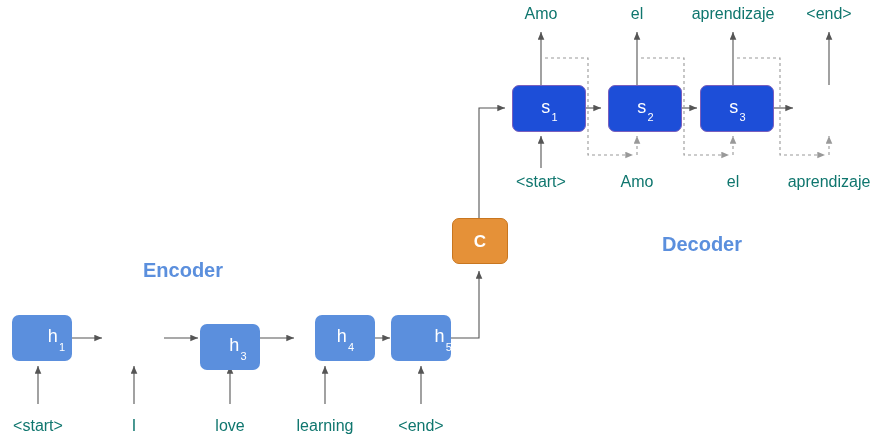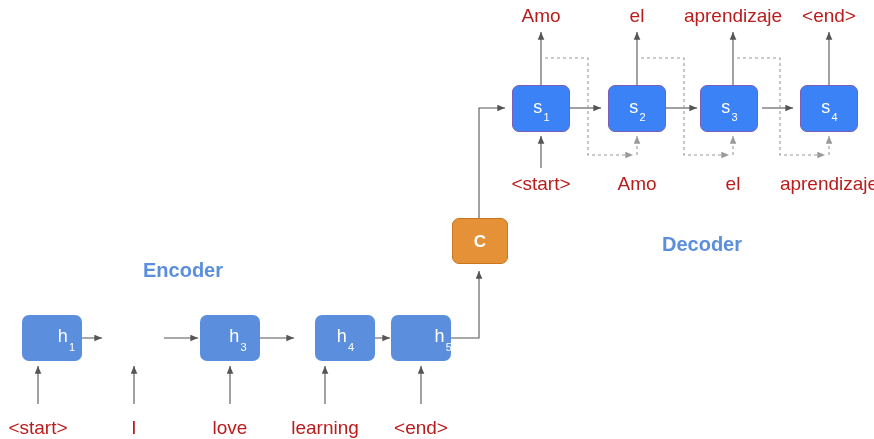--- a/index.html
+++ b/index.html
@@ -44,38 +44,38 @@
     position: relative;
     top: 4px;
     left: 1px;
   }
   .node-enc {
     background: #5b8fdd;
     width: 60px;
     height: 46px;
   }
   .node-dec {
-    background: #3b82f6;
+    background: #1d4ed8;
     border: 1.3px solid #7a5fbd;
-    width: 58px;
+    width: 74px;
     height: 47px;
   }
   .node-ctx {
     background: #e59138;
     border: 1.3px solid #c8761f;
     width: 56px;
     height: 46px;
     font-weight: bold;
     font-size: 17px;
   }
 
   .lbl {
     position: absolute;
-    color: #b91c1c;
-    font-size: 19px;
+    color: #0f766e;
+    font-size: 16px;
     line-height: 1;
     white-space: nowrap;
     transform: translateX(-50%);
     z-index: 2;
   }
   .section-lbl {
     position: absolute;
     color: #5b8fdd;
     font-size: 20px;
     font-weight: bold;
@@ -141,24 +141,24 @@
       <path d="M641,58 L684,58 L684,155 L729,155" marker-end="url(#arrowdot)"></path>
       <path d="M737,58 L780,58 L780,155 L825,155" marker-end="url(#arrowdot)"></path>
     </g>
     <g stroke="#999999" stroke-width="1.1" fill="none" stroke-dasharray="3,3" marker-end="url(#arrowdot)">
       <line x1="637" y1="155" x2="637" y2="136"></line>
       <line x1="733" y1="155" x2="733" y2="136"></line>
       <line x1="829" y1="155" x2="829" y2="136"></line>
     </g>
   </svg>
 
-  <div class="node node-enc" style="left:22px; top:315px;padding-left:28px;">
+  <div class="node node-enc" style="left:12px; top:315px;padding-left:28px;">
     <span><span>h</span><span class="sub">1</span></span>
   </div>
-  <div class="node node-enc" style="left:200px; top:315px;padding-left:15px;">
+  <div class="node node-enc" style="left:200px; top:324px;padding-left:15px;">
     <span><span>h</span><span class="sub">3</span></span>
   </div>
   <div class="node node-enc" style="left:295px; top:315px;margin-left:20px;">
     <span><span>h</span><span class="sub">4</span></span>
   </div>
   <div class="node node-enc" style="left:391px; top:315px;justify-content:flex-end;">
     <span><span>h</span><span class="sub">5</span></span>
   </div>
 
   <div class="lbl" style="left:38px; top:418px;">&lt;start&gt;</div>
@@ -173,23 +173,20 @@
 
   <div class="node node-dec" style="left:512px; top:85px;">
     <span><span>s</span><span class="sub">1</span></span>
   </div>
   <div class="node node-dec" style="left:608px; top:85px;text-align:right;">
     <span><span>s</span><span class="sub">2</span></span>
   </div>
   <div class="node node-dec" style="left:700px; top:85px;">
     <span><span>s</span><span class="sub">3</span></span>
   </div>
-  <div class="node node-dec" style="left:800px; top:85px;">
-    <span><span>s</span><span class="sub">4</span></span>
-  </div>
 
   <div class="lbl" style="left:541px; top:6px;">Amo</div>
   <div class="lbl" style="left:637px; top:6px;">el</div>
   <div class="lbl" style="left:733px; top:6px;">aprendizaje</div>
   <div class="lbl" style="left:829px; top:6px;">&lt;end&gt;</div>
 
   <div class="lbl" style="left:541px; top:174px;">&lt;start&gt;</div>
   <div class="lbl" style="left:637px; top:174px;">Amo</div>
   <div class="lbl" style="left:733px; top:174px;">el</div>
   <div class="lbl" style="left:829px; top:174px;">aprendizaje</div>

